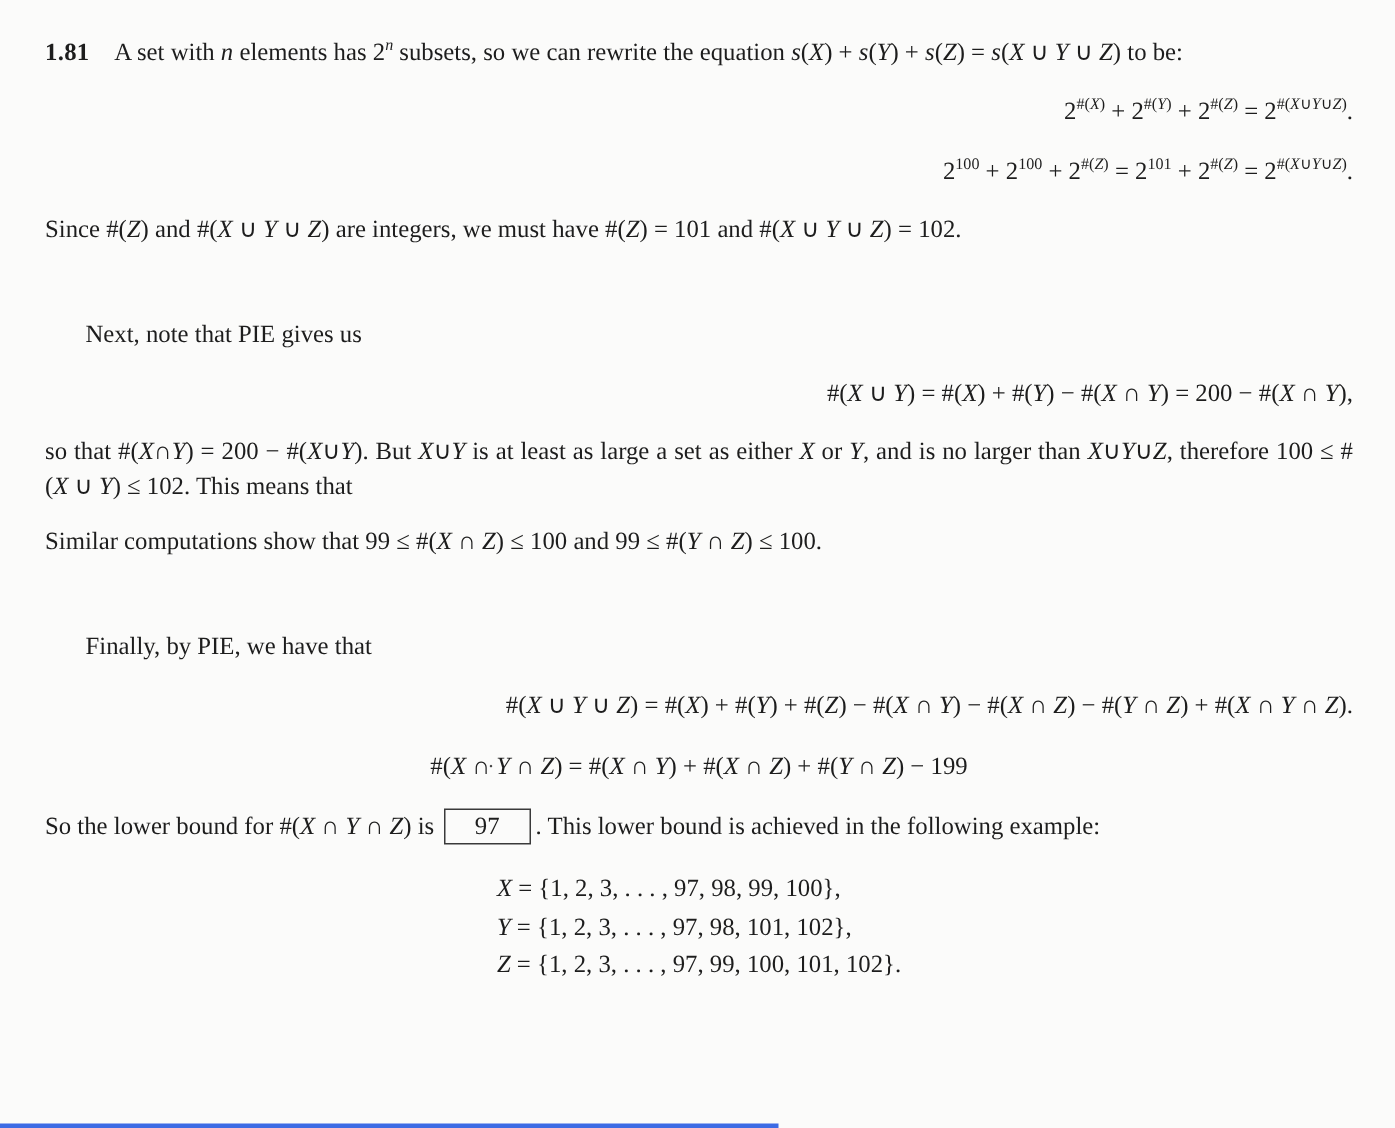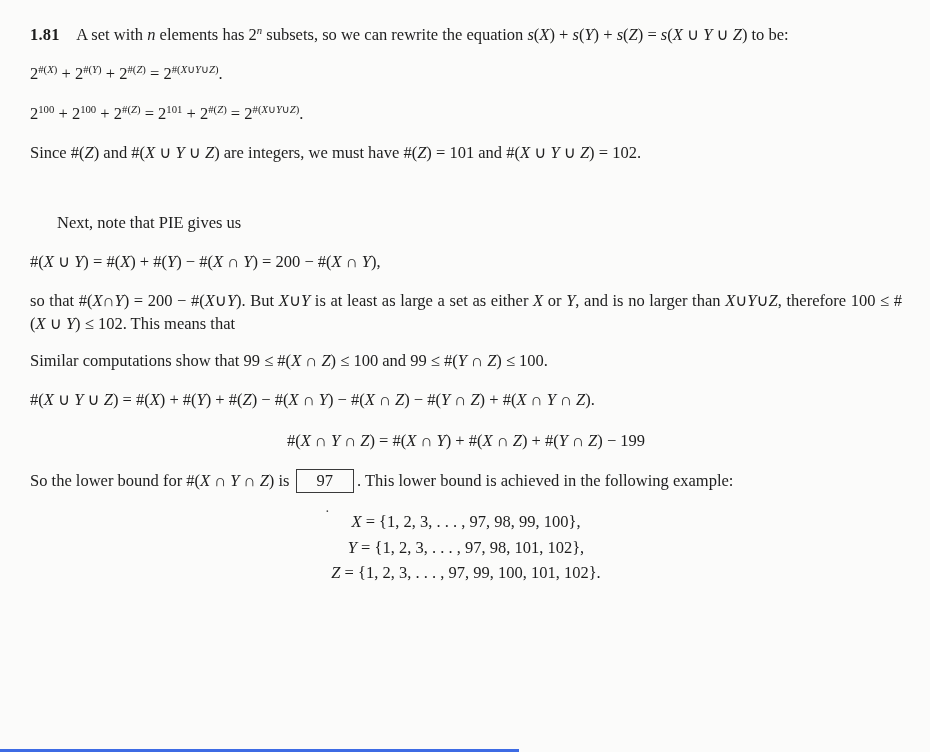--- a/index.html
+++ b/index.html
@@ -6,24 +6,24 @@
   body{
     width:930px;height:752px;
     position:relative;overflow:hidden;
     font-family:"Liberation Serif", serif;
     font-size:16.5px;
     -webkit-font-smoothing:antialiased;
   }
   #doc{padding:9px 28px 0 30px;}
   .para{margin:14px 0;line-height:23px;text-align:justify;}
   .para.indent{text-indent:27px;margin-top:47px;}
-  .display{margin:15px 0;text-align:left;line-height:25px;}
+  .display{margin:15px 0;text-align:right;line-height:25px;}
   .pair{margin:16px 0;text-align:center;line-height:25px;}
   .sets{margin:16px 0;text-align:center;line-height:25.5px;}
-  .pair .inner,.sets .inner{display:inline-block;text-align:center;}
+  .pair .inner,.sets .inner{display:inline-block;text-align:left;}
   .pair .inner div + div{margin-left:128px;}
   sup{font-size:0.65em;line-height:0;}
   i{font-style:italic;}
   b{font-weight:700;letter-spacing:0.2px;}
   .boxed{
     display:inline-block;border:1.4px solid #3a3a3a;
     padding:0 20px;margin:0 3px 0 2px;line-height:22px;
   }
   .stray-dot{
     position:absolute;left:325px;top:504px;
@@ -39,20 +39,21 @@
 
 <main id="doc">
     <div class="para"><b>1.81</b> A set with <i>n</i> elements has 2<sup><i>n</i></sup> subsets, so we can rewrite the equation <i>s</i>(<i>X</i>) + <i>s</i>(<i>Y</i>) + <i>s</i>(<i>Z</i>) = <i>s</i>(<i>X</i> ∪ <i>Y</i> ∪ <i>Z</i>) to be:</div>
     <div class="display">2<sup>#(<i>X</i>)</sup> + 2<sup>#(<i>Y</i>)</sup> + 2<sup>#(<i>Z</i>)</sup> = 2<sup>#(<i>X</i>∪<i>Y</i>∪<i>Z</i>)</sup>.</div>
     <div class="display">2<sup>100</sup> + 2<sup>100</sup> + 2<sup>#(<i>Z</i>)</sup> = 2<sup>101</sup> + 2<sup>#(<i>Z</i>)</sup> = 2<sup>#(<i>X</i>∪<i>Y</i>∪<i>Z</i>)</sup>.</div>
     <div class="para">Since #(<i>Z</i>) and #(<i>X</i> ∪ <i>Y</i> ∪ <i>Z</i>) are integers, we must have #(<i>Z</i>) = 101 and #(<i>X</i> ∪ <i>Y</i> ∪ <i>Z</i>) = 102.</div>
     <div class="para indent">Next, note that PIE gives us</div>
     <div class="display">#(<i>X</i> ∪ <i>Y</i>) = #(<i>X</i>) + #(<i>Y</i>) − #(<i>X</i> ∩ <i>Y</i>) = 200 − #(<i>X</i> ∩ <i>Y</i>),</div>
     <div class="para">so that #(<i>X</i>∩<i>Y</i>) = 200 − #(<i>X</i>∪<i>Y</i>). But <i>X</i>∪<i>Y</i> is at least as large a set as either <i>X</i> or <i>Y</i>, and is no larger than <i>X</i>∪<i>Y</i>∪<i>Z</i>, therefore 100 ≤ #(<i>X</i> ∪ <i>Y</i>) ≤ 102. This means that</div>
     <div class="para">Similar computations show that 99 ≤ #(<i>X</i> ∩ <i>Z</i>) ≤ 100 and 99 ≤ #(<i>Y</i> ∩ <i>Z</i>) ≤ 100.</div>
+    <div class="para indent">Finally, by PIE, we have that</div>
     <div class="display">#(<i>X</i> ∪ <i>Y</i> ∪ <i>Z</i>) = #(<i>X</i>) + #(<i>Y</i>) + #(<i>Z</i>) − #(<i>X</i> ∩ <i>Y</i>) − #(<i>X</i> ∩ <i>Z</i>) − #(<i>Y</i> ∩ <i>Z</i>) + #(<i>X</i> ∩ <i>Y</i> ∩ <i>Z</i>).</div>
     <div class="pair"><div class="inner"><div>#(<i>X</i> ∩ <i>Y</i> ∩ <i>Z</i>) = #(<i>X</i> ∩ <i>Y</i>) + #(<i>X</i> ∩ <i>Z</i>) + #(<i>Y</i> ∩ <i>Z</i>) − 199</div></div></div>
     <div class="para">So the lower bound for #(<i>X</i> ∩ <i>Y</i> ∩ <i>Z</i>) is <span class="boxed" style="border-color: rgb(58, 58, 58);">97</span>. This lower bound is achieved in the following example:</div>
     <div class="sets"><div class="inner"><div><i>X</i> = {1, 2, 3, . . . , 97, 98, 99, 100},</div><div><i>Y</i> = {1, 2, 3, . . . , 97, 98, 101, 102},</div><div><i>Z</i> = {1, 2, 3, . . . , 97, 99, 100, 101, 102}.</div></div></div>
   </main>
 
 <span class="stray-dot">·</span>
 <div class="bottom-bar" style="background: rgb(61, 107, 228);"></div>
 
 </body></html>

